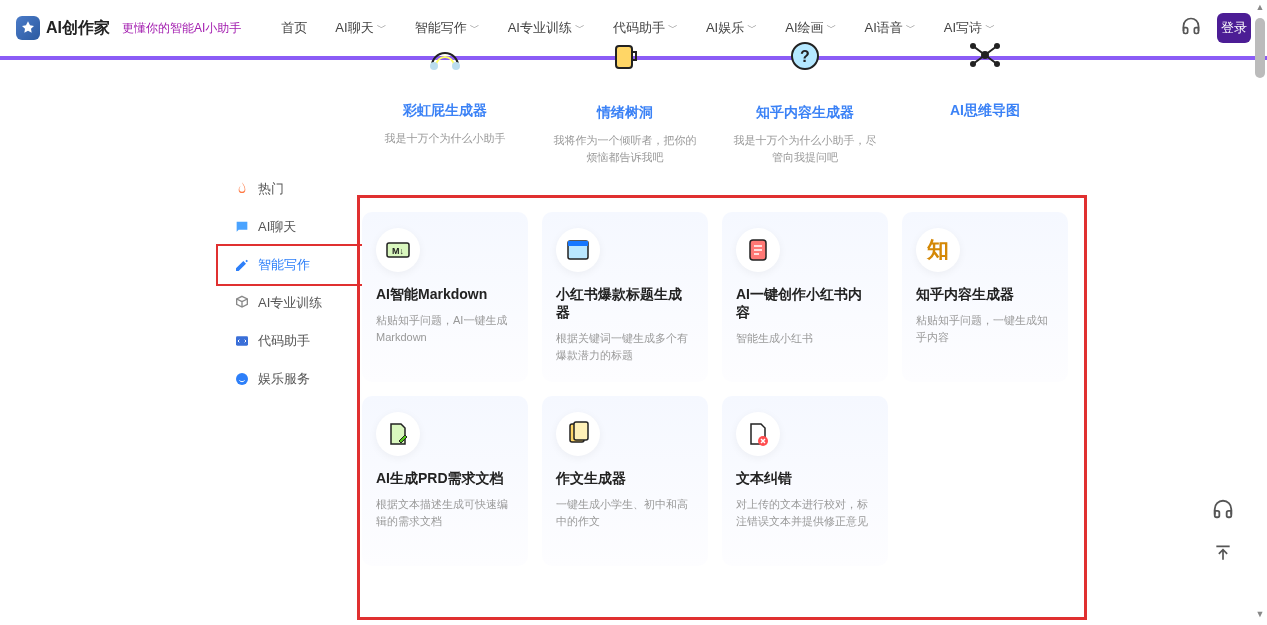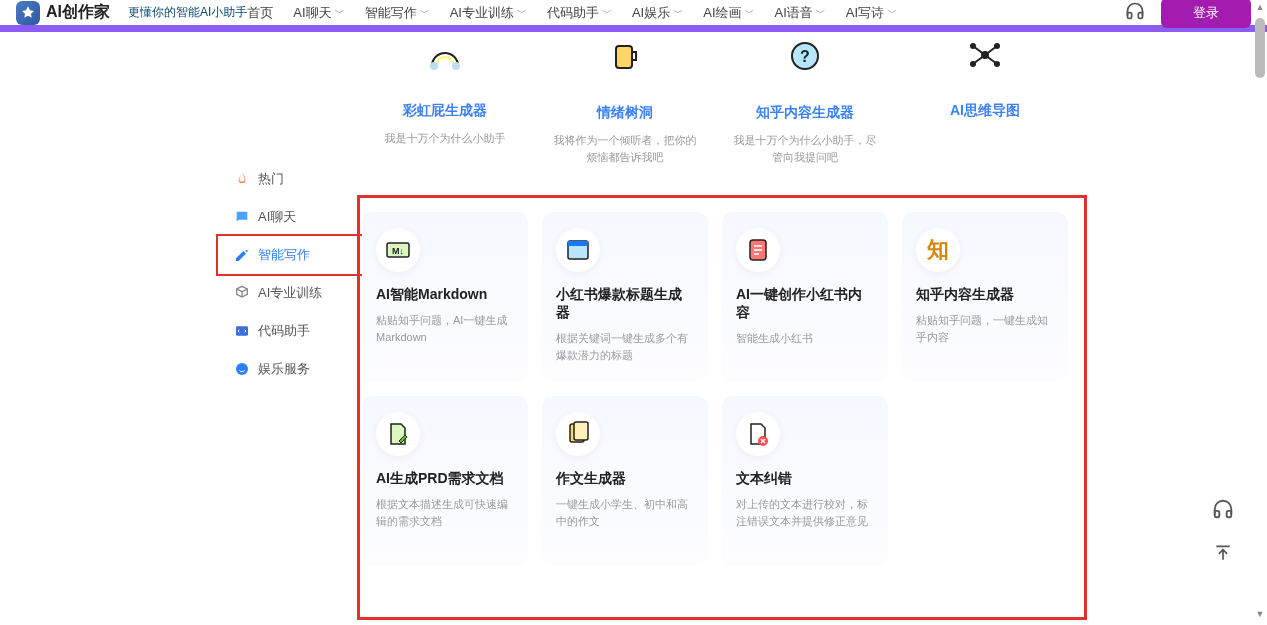--- a/index.html
+++ b/index.html
@@ -1,31 +1,31 @@
 <!DOCTYPE html>
 <html><head>
   <meta charset="utf-8">
   <style>
     * { margin: 0; padding: 0; box-sizing: border-box; }
     body { font-family: -apple-system, "PingFang SC", "Microsoft YaHei", sans-serif; background: #fff; width: 1267px; height: 625px; overflow: hidden; position: relative; }
     
-    .header { height: 32px; display: flex; align-items: center; padding: 0 16px; border-bottom: 7px solid #8b5cf6; }
+    .header { height: 60px; display: flex; align-items: center; padding: 0 16px; border-bottom: 4px solid #8b5cf6; }
     .logo { display: flex; align-items: center; gap: 6px; }
     .logo-icon { width: 24px; height: 24px; background: linear-gradient(135deg, #4a7bc8, #2c5aa0); border-radius: 6px; display: flex; align-items: center; justify-content: center; }
     .logo-icon svg { width: 16px; height: 16px; }
     .brand { font-weight: 700; font-size: 16px; color: #222; }
-    .subtitle { font-size: 12px; color: #0c4a6e; margin-left: 18px; }
-    .nav { display: flex; gap: 20px; font-size: 13px; }
+    .subtitle { font-size: 12px; color: #a21caf; margin-left: 12px; }
+    .nav { display: flex; gap: 28px; margin-left: 40px; font-size: 13px; }
     .nav-item { color: #444; cursor: pointer; display: flex; align-items: center; gap: 3px; }
     .nav-item .chev { font-size: 10px; color: #888; }
     .header-right { margin-left: auto; display: flex; align-items: center; gap: 16px; }
     .headset { color: #555; cursor: pointer; }
-    .login-btn { background: #a21caf; color: #fff; border: none; padding: 6px 32px; border-radius: 6px; font-size: 13px; cursor: pointer; }
-    
-    .sidebar { position: absolute; left: 220px; top: 160px; width: 140px; }
+    .login-btn { background: #4c1d95; color: #fff; border: none; padding: 6px 4px; border-radius: 6px; font-size: 13px; cursor: pointer; }
+    
+    .sidebar { position: absolute; left: 220px; top: 170px; width: 140px; }
     .sidebar-item { display: flex; align-items: center; gap: 8px; padding: 10px 14px; font-size: 13px; color: #555; cursor: pointer; border-radius: 6px; }
     .sidebar-item.active { position: relative; }
     .sidebar-item.active::before { content: ""; position: absolute; inset: -2px -4px; border: 2px solid #e03030; }
     .sidebar-item.active .s-label { color: #2d7ff9; }
     .s-icon { width: 16px; height: 16px; display: flex; align-items: center; justify-content: center; }
     .grid { display: grid; grid-template-columns: repeat(4, 166px); gap: 14px; }
     .card { background: linear-gradient(180deg, #f5f8ff 0%, #fdfdff 100%); border-radius: 10px; padding: 16px 14px 18px; height: 170px; cursor: pointer; }
     .card-icon { width: 44px; height: 44px; border-radius: 22px; background: #fff; display: flex; align-items: center; justify-content: center; margin-bottom: 14px; box-shadow: 0 2px 8px rgba(0,0,0,0.05); }
     .card-icon svg, .card-icon span { width: 26px; height: 26px; }
     .card-title { font-size: 14px; font-weight: 600; color: #222; margin-bottom: 8px; }

